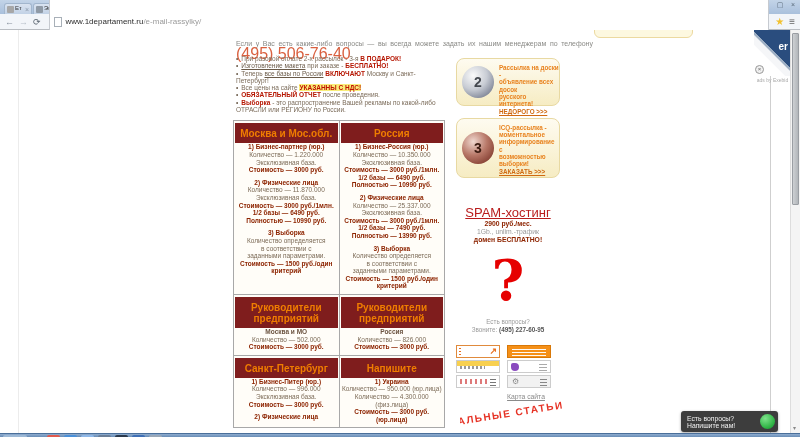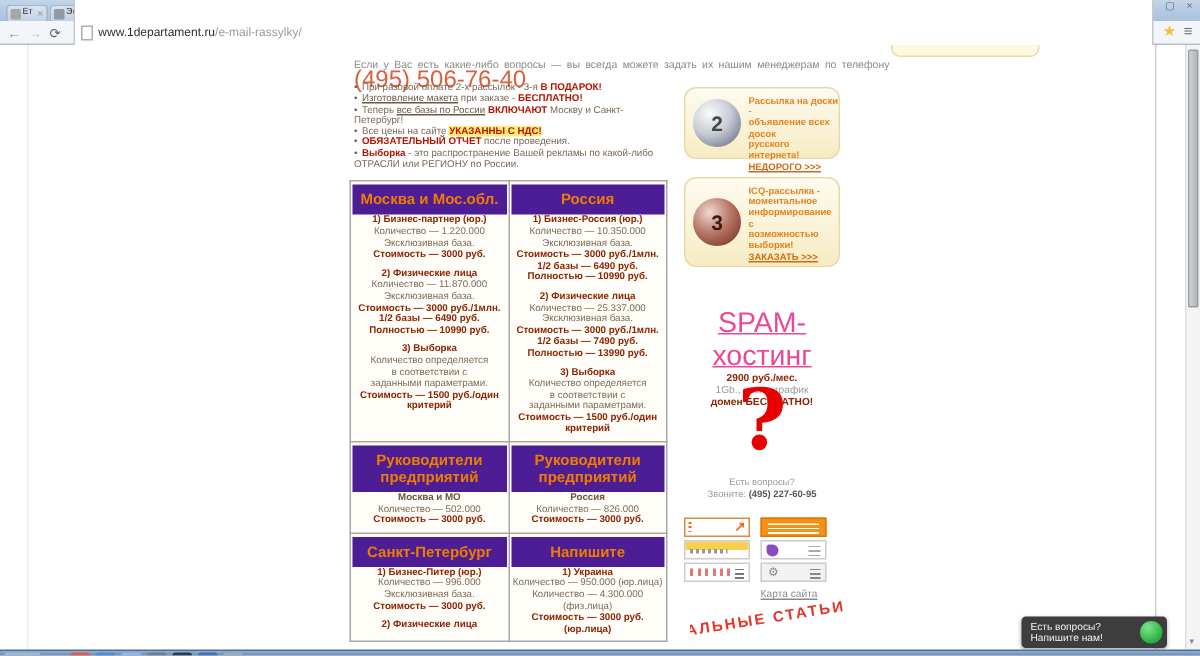--- a/index.html
+++ b/index.html
@@ -43,40 +43,40 @@
   .seg-u{text-decoration:underline;color:#6a5a48;}
   .seg-hl{color:#c01000;font-weight:bold;background:#f9ee79;}
   .leftcol{position:absolute;left:233px;top:25px;width:214px;}
   .only{font-size:7.5px;font-weight:bold;color:#7c2400;margin:0 0 5px 3px;}
   .feats{margin:0 0 7px 3px;padding:0;list-style:none;width:206px;font-size:6.5px;
          line-height:7.3px;color:#7a6a58;}
   .feats li::before{content:"•";margin-right:3px;color:#6a5a48;}
   table.pricing{width:212px;border-collapse:collapse;table-layout:fixed;}
   table.pricing td{border:1px solid #a8a8a8;vertical-align:top;text-align:center;
                    padding:2px 1px 4px;background:#fffdf8;}
-  .chead{font-size:10px;font-weight:bold;color:#ef7d00;padding:5px 0 4px;background:#4c1d95;}
+  .chead{font-size:10px;font-weight:bold;color:#ef7d00;padding:5px 0 4px;background:#7f1d1d;}
   .ln{font-size:6.5px;line-height:7.6px;}
   .ln-i{color:#8d2400;font-weight:bold;}
   .ln-n{color:#7d6c58;}
   .ln-p{color:#8d2400;font-weight:bold;}
   .ln-b{color:#6b5340;font-weight:bold;}
   .ln-g{height:5px;}
   
   .adbanner{position:absolute;left:456px;width:104px;border:1px solid #e8d9a2;border-radius:8px;
             background:linear-gradient(#fefbf0,#f6ecc3);box-sizing:border-box;}
   .banner1{top:28px;height:48px;}
   .banner2{top:88px;height:60px;}
   .ball{position:absolute;left:5px;top:50%;transform:translateY(-50%);width:32px;height:32px;
         border-radius:50%;text-align:center;font-size:14px;font-weight:bold;line-height:32px;}
   .ball2{background:radial-gradient(circle at 35% 30%,#fafafa,#c8ccd4 45%,#8a90a0 75%,#6a7080);color:#44484f;}
   .ball3{background:radial-gradient(circle at 35% 30%,#f0d8d0,#b87868 45%,#8a4538 78%,#703028);color:#3a1a10;}
   .btxt{margin-left:42px;padding-top:5px;font-size:6.3px;line-height:7.2px;font-weight:bold;color:#e8821e;}
   .blink{text-decoration:underline;color:#d06a10;display:inline-block;margin-top:1px;}
   .spam{position:absolute;left:454px;top:175px;width:108px;text-align:center;}
-  .spam-title{font-size:19px;color:#ec4899;text-decoration:underline;}
+  .spam-title{font-size:13px;color:#b91c1c;text-decoration:underline;}
   .spam-l{font-size:6.8px;line-height:8px;}
   .spam-price,.spam-domain{color:#8d2400;font-weight:bold;}
   .spam-traffic{color:#9a9a9a;}
   .qmark{position:absolute;left:456px;top:222px;width:104px;text-align:center;
          font-family:"DejaVu Serif",serif;font-size:56px;font-weight:bold;color:#e60000;line-height:1;}
   .qtext{position:absolute;left:446px;top:288px;width:124px;text-align:center;
          font-size:6.3px;line-height:7.5px;color:#9a9a9a;}
   .qtext b{color:#555;}
   .counters{position:absolute;left:456px;top:315px;display:grid;
             grid-template-columns:44px 44px;gap:2px 7px;grid-auto-rows:13px;}
@@ -431,20 +431,26 @@
           <span class="gear">⚙</span>
         </div>
     </div>
 
     <div class="sitemap">Карта сайта</div>
 
     <div class="ribbon-clip">
       <span class="ribbon">АКТУАЛЬНЫЕ СТАТЬИ</span>
     </div>
 
+    <div class="corner">
+      <div class="peel"></div>
+      <span class="peel-label">er</span>
+      <span class="peel-close">×</span>
+      <div class="adsby">ads by Exebid</div>
+    </div>
 
     <div class="chat">
       <span class="chat-text">Есть вопросы? Напишите нам!</span>
       <span class="chat-dot"></span>
     </div>
   </div>
 
   <div class="scrollbar">
     <div class="thumb"></div>
     <div class="sdown">▾</div>

